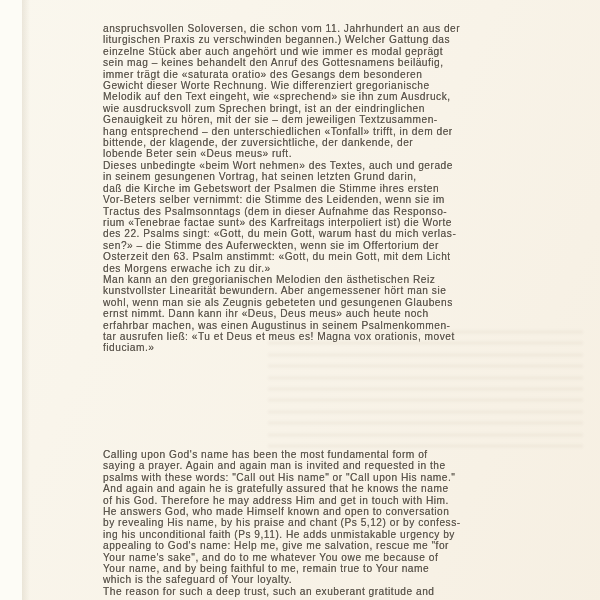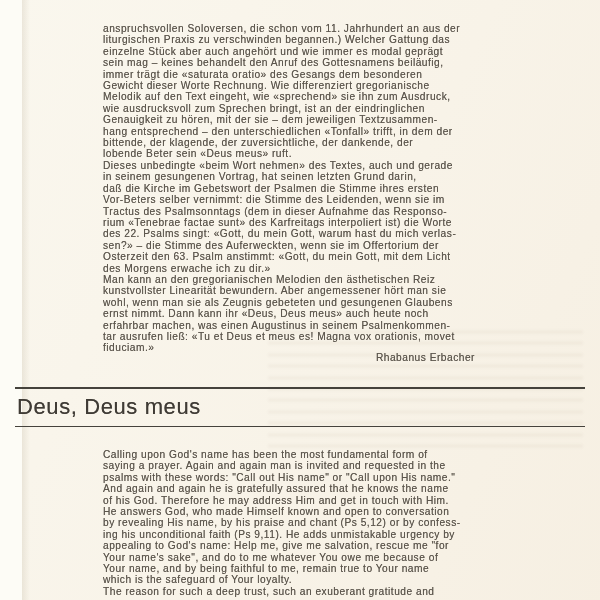--- a/index.html
+++ b/index.html
@@ -109,27 +109,21 @@
 Osterzeit den 63. Psalm anstimmt: «Gott, du mein Gott, mit dem Licht
 des Morgens erwache ich zu dir.»
 Man kann an den gregorianischen Melodien den ästhetischen Reiz
 kunstvollster Linearität bewundern. Aber angemessener hört man sie
 wohl, wenn man sie als Zeugnis gebeteten und gesungenen Glaubens
 ernst nimmt. Dann kann ihr «Deus, Deus meus» auch heute noch
 erfahrbar machen, was einen Augustinus in seinem Psalmenkommen-
 tar ausrufen ließ: «Tu et Deus et meus es! Magna vox orationis, movet
 fiduciam.»</p>
 
-  <p class="attribution">Rhabanus Erbacher</p>
 
-  <div class="heading-block">
-    <div class="rule"></div>
-    <h1 class="section-title">Deus, Deus meus</h1>
-    <div class="rule"></div>
-  </div>
 
   <p class="body-text english-text">Calling upon God's name has been the most fundamental form of
 saying a prayer. Again and again man is invited and requested in the
 psalms with these words: "Call out His name" or "Call upon His name."
 And again and again he is gratefully assured that he knows the name
 of his God. Therefore he may address Him and get in touch with Him.
 He answers God, who made Himself known and open to conversation
 by revealing His name, by his praise and chant (Ps 5,12) or by confess-
 ing his unconditional faith (Ps 9,11). He adds unmistakable urgency by
 appealing to God's name: Help me, give me salvation, rescue me "for

